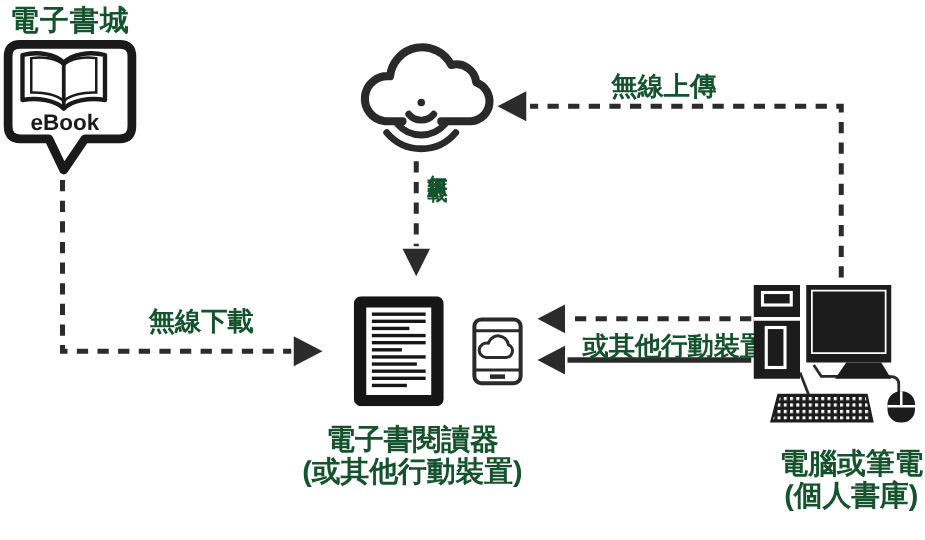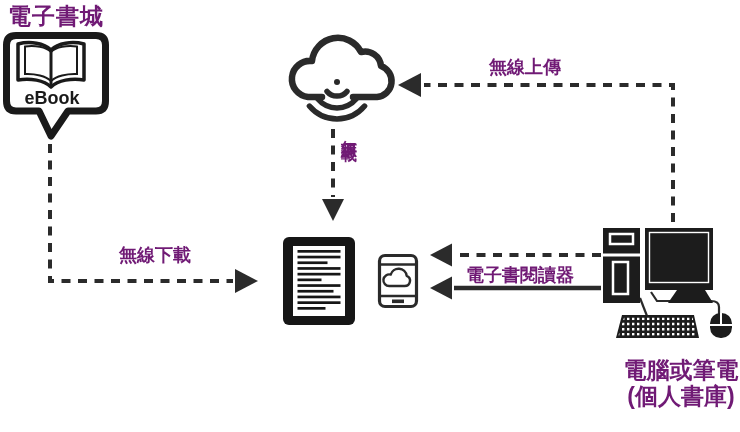--- a/index.html
+++ b/index.html
@@ -1,22 +1,22 @@
 <!DOCTYPE html>
 <html><head>
 <meta charset="utf-8">
 <style>
   html,body{margin:0;padding:0;background:#ffffff;}
   .canvas{
     position:relative;width:740px;height:432px;background:#ffffff;overflow:hidden;
-    font-family:"Liberation Sans","DejaVu Sans",sans-serif;color:#701a75;
+    font-family:"Liberation Sans","DejaVu Sans",sans-serif;color:#14532d;
   }
   .abs{position:absolute;}
   .node-title{font-size:23px;font-weight:700;letter-spacing:1px;white-space:nowrap;}
-  .edge-label{font-size:18px;font-weight:700;white-space:nowrap;}
+  .edge-label{font-size:21px;font-weight:700;white-space:nowrap;}
   .v-label{
     writing-mode:vertical-rl;text-orientation:upright;
     font-size:16px;font-weight:700;letter-spacing:2px;line-height:1;
   }
   .caption{font-size:23px;font-weight:700;line-height:26px;text-align:center;white-space:nowrap;}
   svg{display:block;}
 </style>
 </head>
 <body>
 
@@ -57,21 +57,21 @@
     <g fill="none" stroke="#2a2a2a" stroke-width="5.5" stroke-linecap="round">
       <path d="M51 58.4 A13 13 0 0 0 71 58.4"></path>
       <path d="M41.9 66.1 A25 25 0 0 0 80.1 66.1"></path>
       <path d="M33.4 73.1 A36 36 0 0 0 88.6 73.1"></path>
     </g>
   </svg>
 
   <div class="abs edge-label" style="left:119px;top:243px">無線下載</div>
   <div class="abs v-label" style="left:341px;top:127px">無線下載</div>
   <div class="abs edge-label" style="left:489px;top:55px">無線上傳</div>
-  <div class="abs edge-label" style="left:466px;top:263px">電子書閱讀器</div>
+  <div class="abs edge-label" style="left:466px;top:263px">或其他行動裝置</div>
 
   <svg class="abs" style="left:283px;top:237px" width="72" height="88" viewBox="0 0 72 88">
     <rect x="0" y="0" width="72" height="88" rx="6" fill="#161616"></rect>
     <rect x="10" y="9" width="52" height="70" fill="#ffffff"></rect>
     <g fill="#161616">
       <rect x="14.5" y="13" width="43" height="2.7"></rect>
       <rect x="14.5" y="18.7" width="43" height="2.7"></rect>
       <rect x="14.5" y="24.4" width="30" height="2.7"></rect>
       <rect x="14.5" y="30.1" width="43" height="2.7"></rect>
       <rect x="14.5" y="35.8" width="43" height="2.7"></rect>
@@ -109,18 +109,22 @@
     <rect x="48" y="4" width="68" height="62" fill="#1c1c1c"></rect>
     <rect x="52.5" y="8.5" width="59" height="50" fill="none" stroke="#ffffff" stroke-width="1.4"></rect>
     <polygon points="80,66 108,66 116,79 71,79" fill="#1c1c1c"></polygon>
     <polygon points="25,91 97,91 102,114 19,114" fill="#1c1c1c"></polygon>
     <polygon points="27,93.5 95.5,93.5 100,111.5 21.5,111.5" fill="url(#keys)"></polygon>
     <rect x="113" y="89" width="22" height="25" rx="10.5" fill="#1c1c1c"></rect>
     <line x1="124" y1="89" x2="124" y2="101" stroke="#ffffff" stroke-width="2"></line>
     <line x1="113" y1="101" x2="135" y2="101" stroke="#ffffff" stroke-width="2"></line>
   </svg>
 
+  <div class="abs caption" style="left:210px;top:338px;width:240px">
+    <div>電子書閱讀器</div>
+    <div>(或其他行動裝置)</div>
+  </div>
   <div class="abs caption" style="left:600px;top:357px;width:162px">
     <div>電腦或筆電</div>
     <div>(個人書庫)</div>
   </div>
 
 </div>
 
 </body></html>

